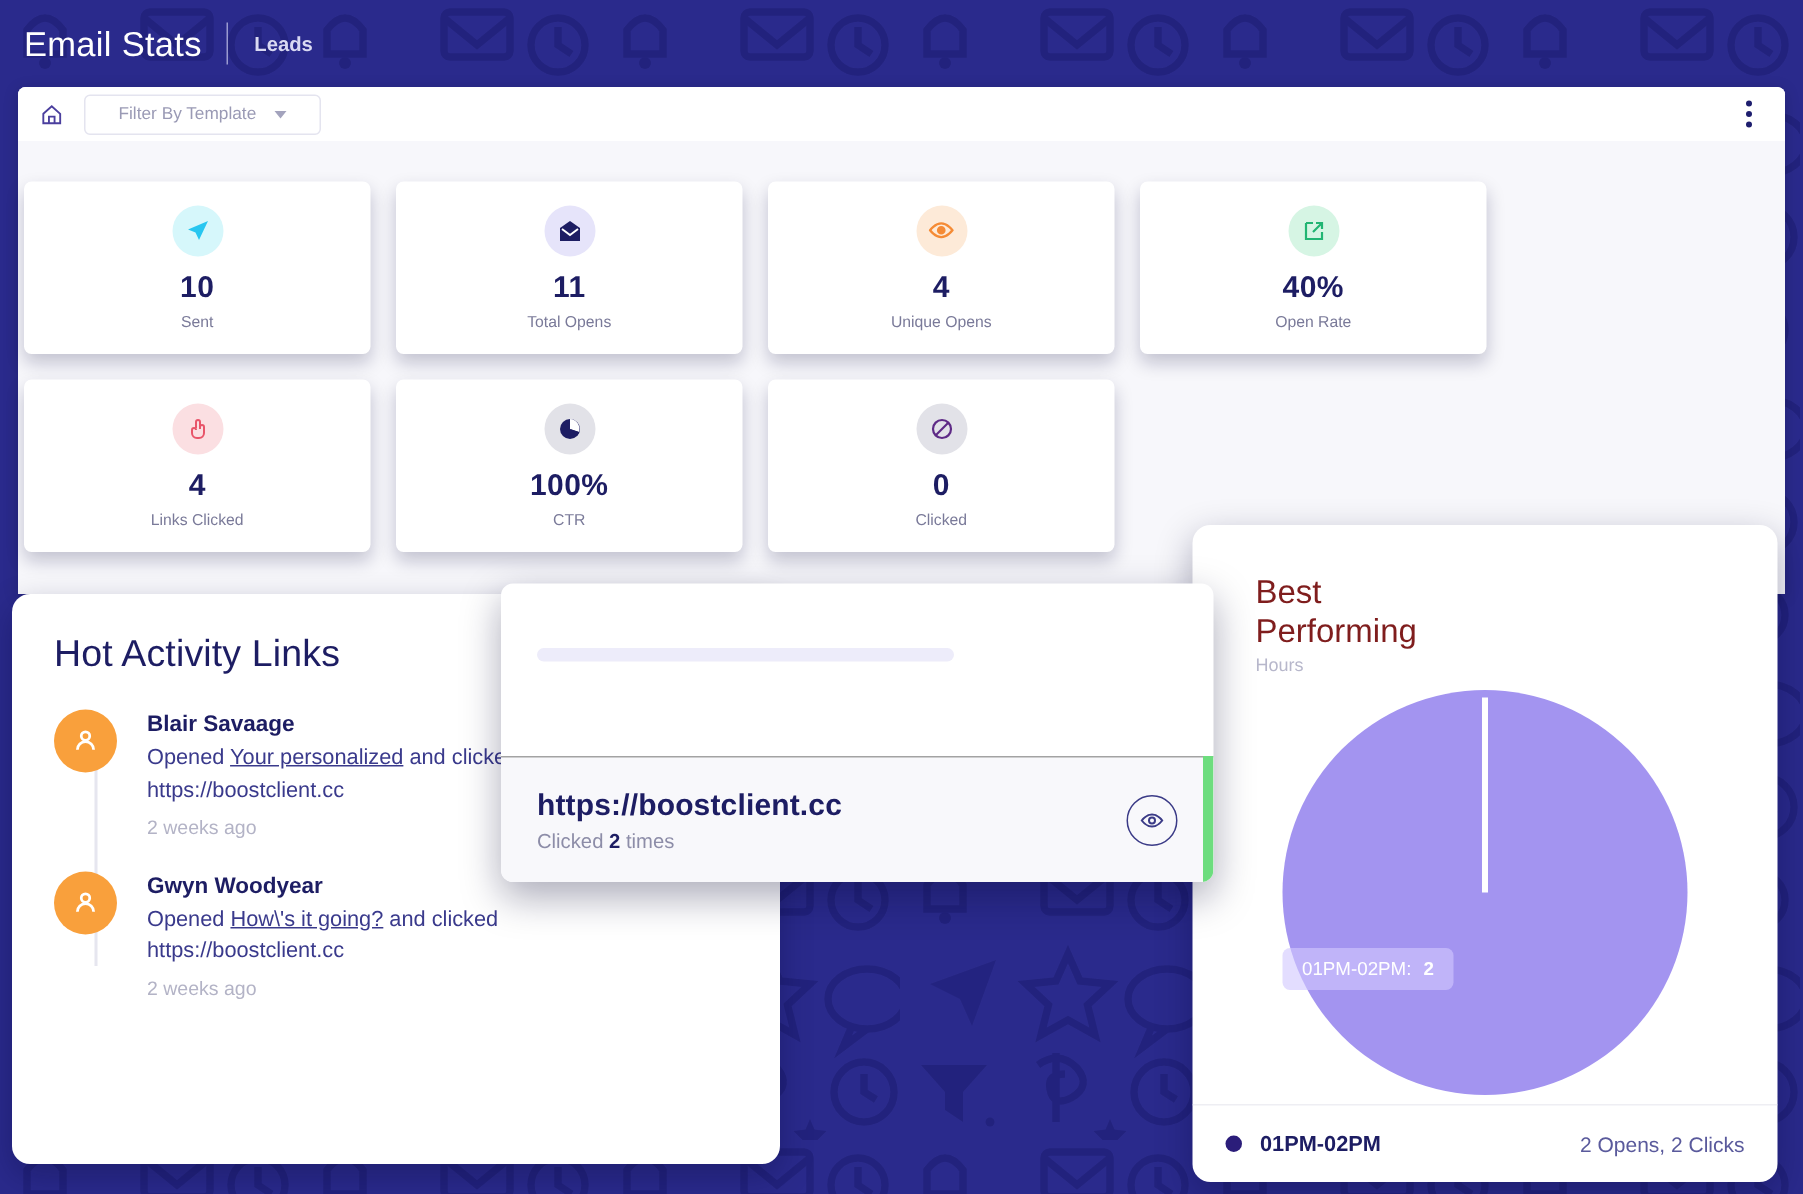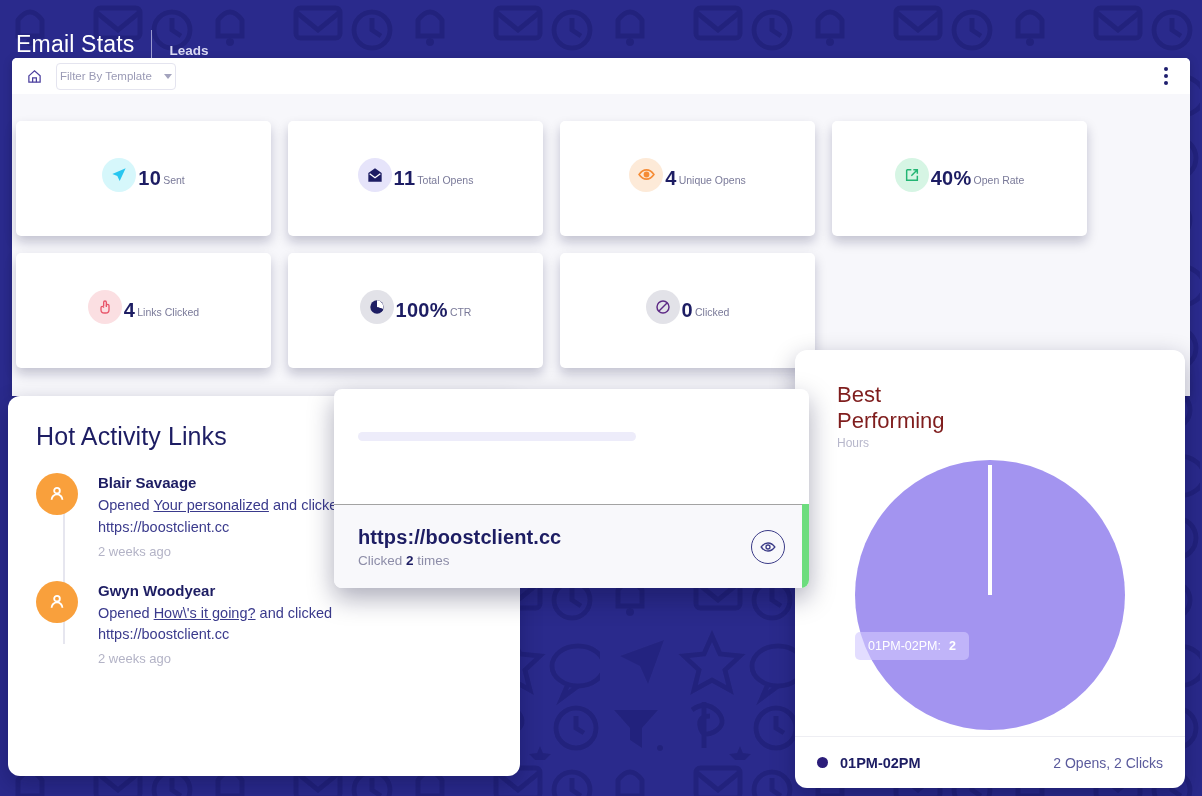--- a/index.html
+++ b/index.html
@@ -21,21 +21,21 @@
     position: absolute; inset: 0;
     background-color: #2a2a8c;
     opacity: 1;
   }
   .bg-pattern svg { width: 100%; height: 100%; display: block; }
 
   
   .topbar {
     position: absolute; left: 0; top: 0;
     width: 1202px; height: 58px;
-    display: flex; align-items: flex-end;
+    display: flex; align-items: center;
     padding-left: 16px;
     z-index: 5;
   }
   .app-title {
     color: #ffffff;
     font-size: 23px;
     font-weight: 400;
     letter-spacing: .2px;
   }
   .title-divider {
@@ -70,21 +70,21 @@
     width: 44px; height: 36px;
     display: flex; align-items: center; justify-content: center;
     cursor: pointer;
   }
   .filter-select {
     height: 27px;
     min-width: 108px;
     border: 1px solid #e4e4ef;
     border-radius: 4px;
     display: flex; align-items: center;
-    padding: 0 3px;
+    padding: 0 22px;
     gap: 12px;
     cursor: pointer;
     background: #fff;
   }
   .filter-select .lbl {
     font-size: 11.5px; color: #9a9ab5;
   }
   .caret {
     width: 0; height: 0;
     border-left: 4px solid transparent;
@@ -104,25 +104,25 @@
 
   
   .stat-grid {
     position: absolute;
     left: 16px; top: 121px;
     width: 1170px;
     display: flex; flex-wrap: wrap; gap: 17px;
     z-index: 4;
   }
   .stat-card {
-    width: 255px; height: 115px;
+    width: 231px; height: 115px;
     background: #ffffff;
     border-radius: 5px;
     box-shadow: 0 6px 12px rgba(10,10,60,.22);
-    display: flex; flex-direction: row;
+    display: flex; flex-direction: column;
     align-items: center; justify-content: center;
     gap: 2px;
   }
   .stat-icon-wrap {
     width: 34px; height: 34px;
     border-radius: 50%;
     display: flex; align-items: center; justify-content: center;
     margin-bottom: 8px;
   }
   .stat-value {

